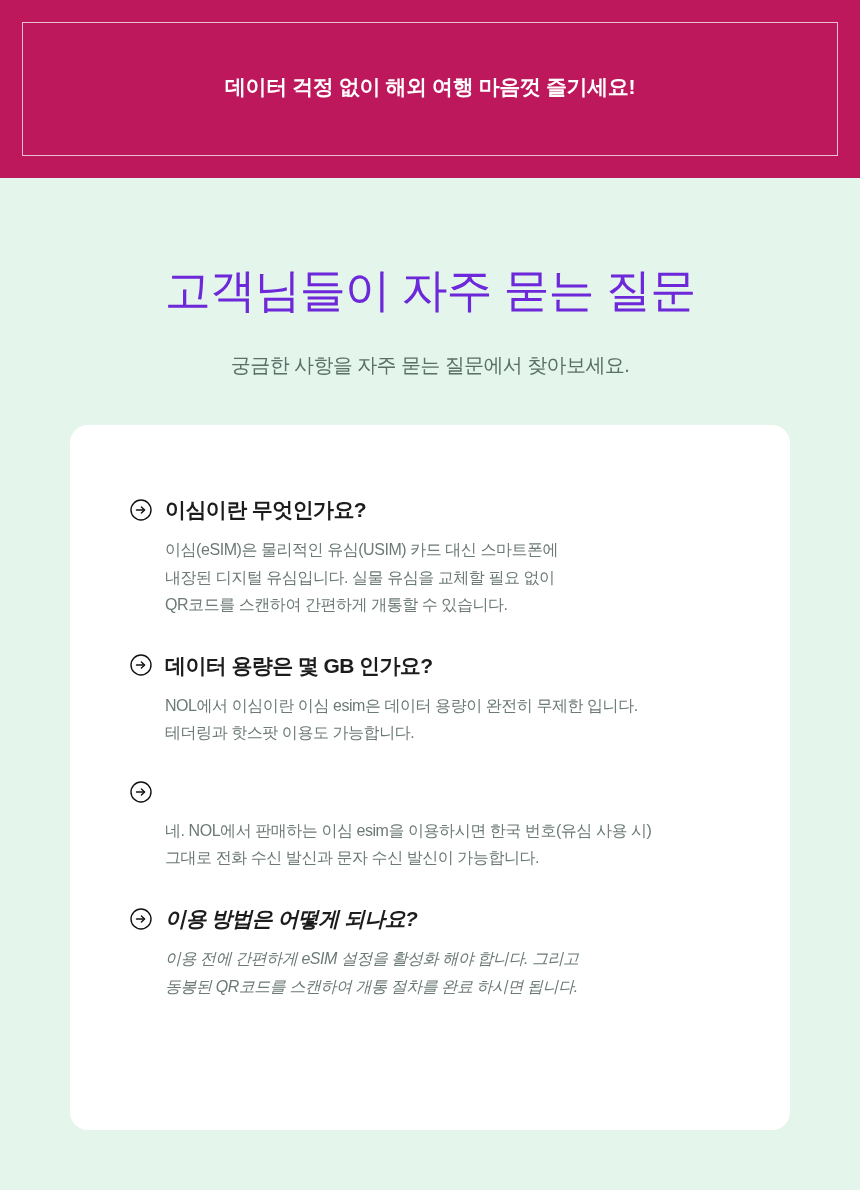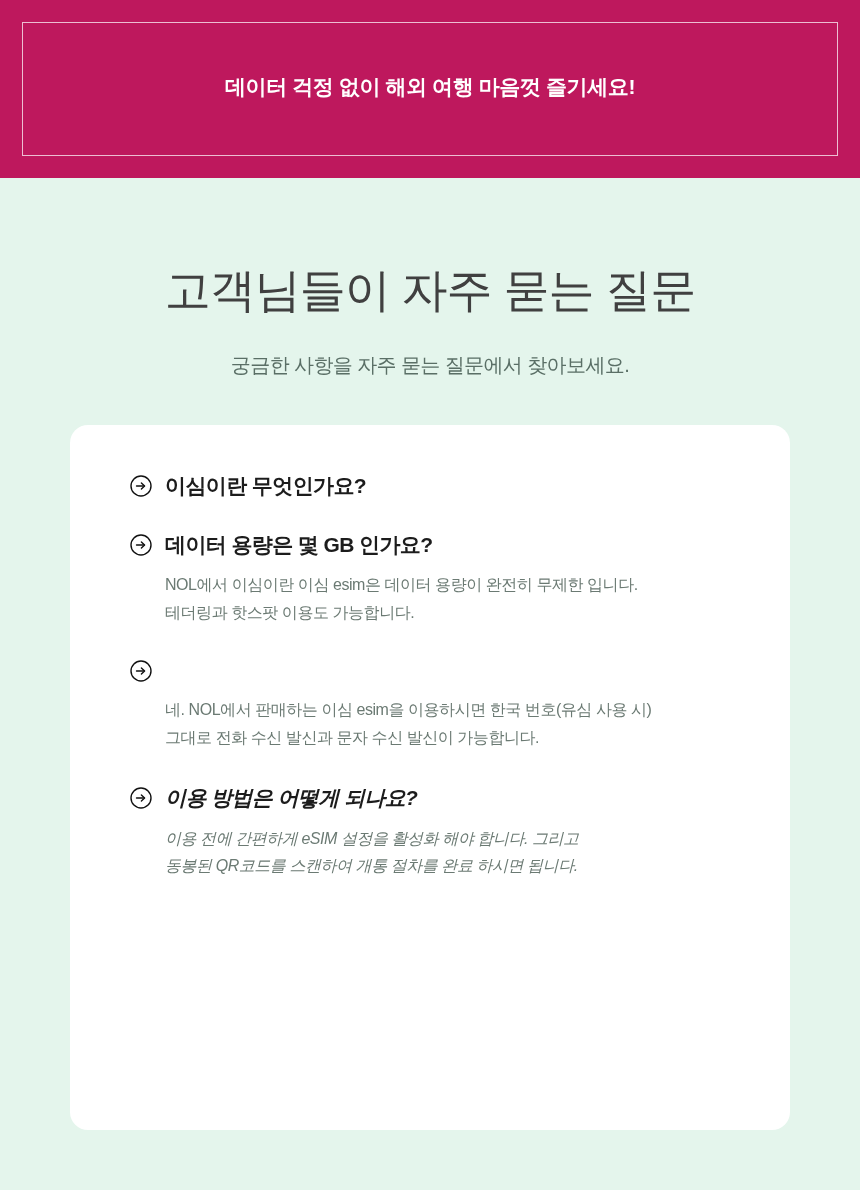--- a/index.html
+++ b/index.html
@@ -53,21 +53,21 @@
     line-height: 1.3;
   }
 
   
   .faq-title {
     position: absolute;
     left: 0;
     top: 262px;
     width: 860px;
     text-align: center;
-    color: #404040;
+    color: #6d28d9;
     font-size: 46px;
     font-weight: 400;
     letter-spacing: -1px;
     line-height: 1.25;
   }
   .faq-subtitle {
     position: absolute;
     left: 0;
     top: 352px;
     width: 860px;
@@ -81,21 +81,21 @@
   
   .faq-card {
     position: absolute;
     left: 70px;
     top: 425px;
     width: 720px;
     height: 705px;
     background: #ffffff;
     border-radius: 18px;
     box-sizing: border-box;
-    padding: 48px 60px 0 60px;
+    padding: 72px 60px 0 60px;
   }
 
   .faq-item {
     margin-bottom: 34px;
   }
   .faq-item:last-child {
     margin-bottom: 0;
     font-style: italic;
   }
 
@@ -160,20 +160,23 @@
       <div class="faq-q-row">
         <span class="q-icon">
           <svg width="22" height="22" viewBox="0 0 22 22">
             <circle cx="11" cy="11" r="10" fill="none" stroke="#111111" stroke-width="1.4"></circle>
             <path d="M6.5 11 H14" stroke="#111111" stroke-width="1.4" fill="none" stroke-linecap="round"></path>
             <path d="M11.4 8 L14.6 11 L11.4 14" stroke="#111111" stroke-width="1.4" fill="none" stroke-linecap="round" stroke-linejoin="round"></path>
           </svg>
         </span>
         <span class="faq-q">이심이란 무엇인가요?</span>
       </div>
+      <div class="faq-a">이심(eSIM)은 물리적인 유심(USIM) 카드 대신 스마트폰에
+내장된 디지털 유심입니다. 실물 유심을 교체할 필요 없이
+QR코드를 스캔하여 간편하게 개통할 수 있습니다.</div>
     </div>
 
     <div class="faq-item">
       <div class="faq-q-row">
         <span class="q-icon">
           <svg width="22" height="22" viewBox="0 0 22 22">
             <circle cx="11" cy="11" r="10" fill="none" stroke="#111111" stroke-width="1.4"></circle>
             <path d="M6.5 11 H14" stroke="#111111" stroke-width="1.4" fill="none" stroke-linecap="round"></path>
             <path d="M11.4 8 L14.6 11 L11.4 14" stroke="#111111" stroke-width="1.4" fill="none" stroke-linecap="round" stroke-linejoin="round"></path>
           </svg>

